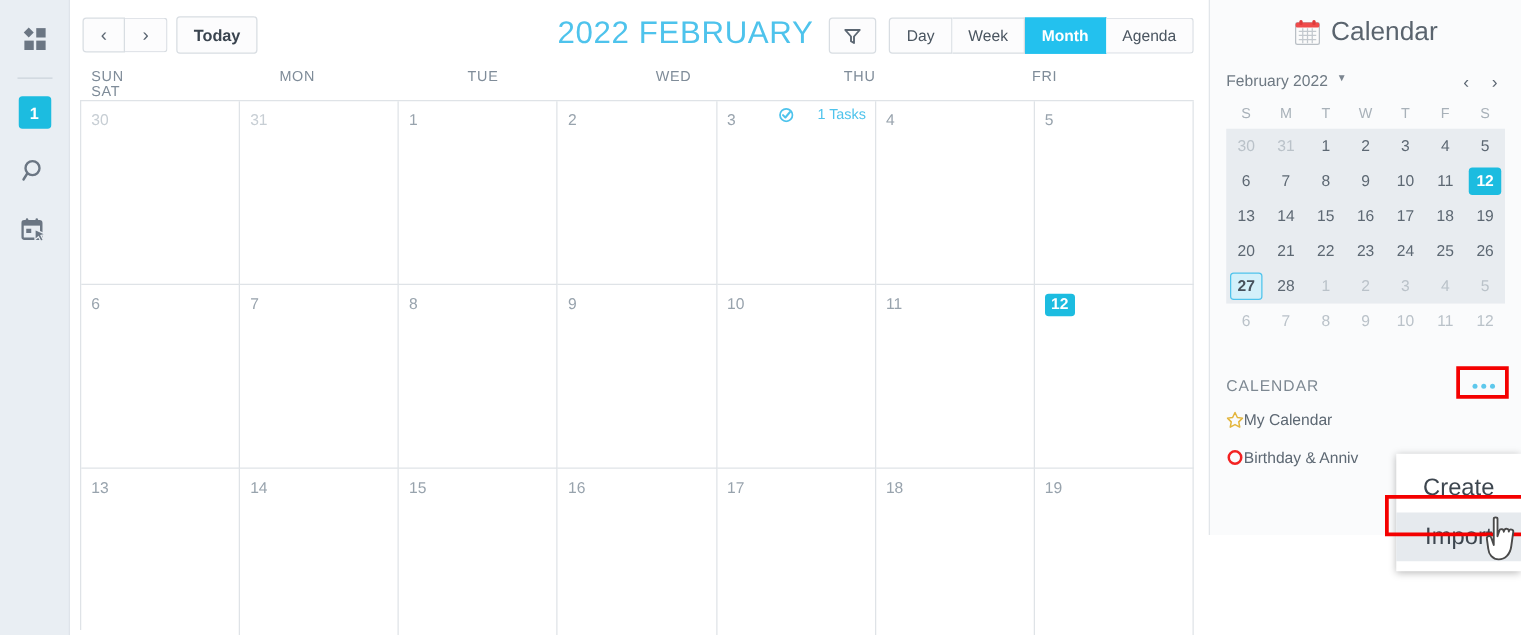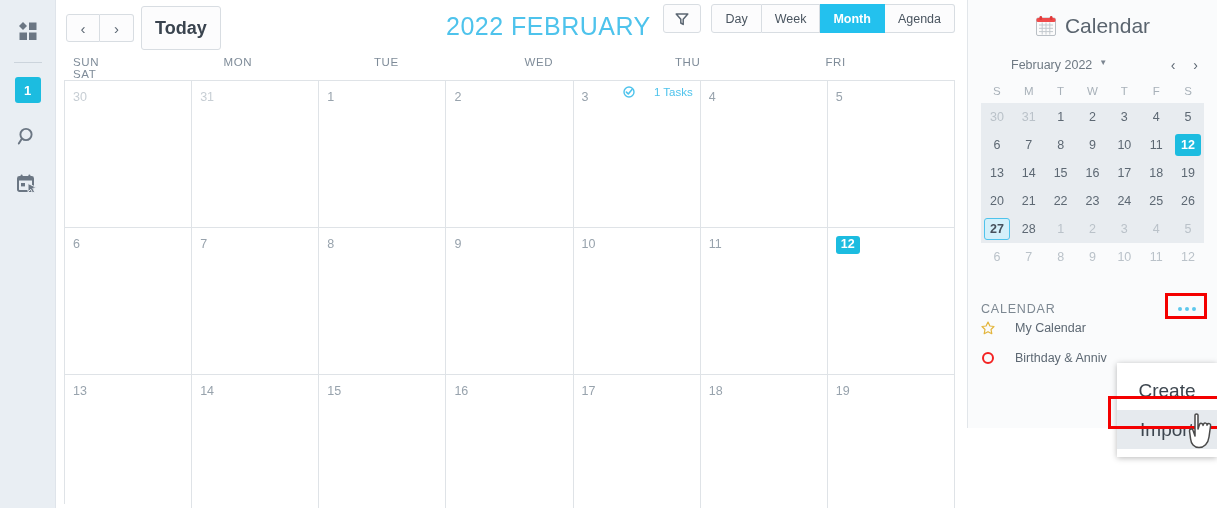--- a/index.html
+++ b/index.html
@@ -53,33 +53,33 @@
     height: 28px; min-width: 34px;
     border: 1px solid #d8dde2; background: #fcfcfd;
     color: #4a5560; font-size: 12.5px;
     display: flex; align-items: center; justify-content: center;
     cursor: pointer; padding: 0 9px;
   }
   .btn-group .btn:first-child { border-radius: 3px 0 0 3px; }
   .btn-group .btn:last-child { border-radius: 0 3px 3px 0; border-left: none; }
   .btn-today {
     margin-left: 7px; border-radius: 3px;
-    font-size: 18px; font-weight: bold; color: #3a444f;
-    padding: 0 13px; height: 44px;
+    font-size: 13px; font-weight: bold; color: #3a444f;
+    padding: 0 13px; height: 30px;
   }
   .chev { font-size: 15px; color: #5b6672; line-height: 1; }
 
   .title {
     position: absolute; left: 390px; top: 12px;
     font-size: 25px; color: #4ec3ec; letter-spacing: .5px;
     white-space: nowrap;
   }
 
   .view-area {
-    position: absolute; right: 12px; top: 4px;
+    position: absolute; right: 12px; top: 14px;
     display: flex; align-items: flex-end;
   }
   .filter-btn {
     width: 38px; height: 29px; border: 1px solid #d8dde2;
     background: #fcfcfd; border-radius: 3px;
     display: flex; align-items: center; justify-content: center;
     margin-right: 10px; cursor: pointer;
   }
   .views { display: flex; }
   .view-tab {
@@ -143,21 +143,21 @@
   .panel-head {
     display: flex; align-items: center; justify-content: center;
     gap: 8px; height: 52px;
   }
   .panel-title { font-size: 21px; color: #5a646e; }
 
   .mini-nav {
     display: flex; align-items: center; height: 26px;
     font-size: 12.5px; color: #6e7983;
   }
-  .mini-month { display: flex; align-items: flex-start; gap: 7px; cursor: pointer; margin-left: 30px; }
+  .mini-month { display: flex; align-items: flex-start; gap: 7px; cursor: pointer; }
   .caret { font-size: 8px; color: #7b8590; }
   .mini-arrows { margin-left: auto; display: flex; gap: 18px; padding-right: 6px; }
   .mini-arrow { font-size: 14px; color: #5b6672; cursor: pointer; line-height: 1; }
 
   .mini-dow {
     display: grid; grid-template-columns: repeat(7, 1fr);
     font-size: 11.5px; color: #a8b1b9; text-align: center;
     height: 25px; align-items: center;
   }
   .mini-body { background: #e8ecf0; }
@@ -188,21 +188,21 @@
     display: flex; align-items: center; justify-content: center;
     gap: 3px; cursor: pointer;
   }
   .dot { width: 4px; height: 4px; border-radius: 50%; background: #5ec8ec; }
   .dots-hl {
     position: absolute; right: -3px; top: -4px;
     width: 42px; height: 26px; border: 3px solid #f40000;
     pointer-events: none;
   }
   .cal-item {
-    display: flex; gap: 20px;
+    display: flex; align-items: center; gap: 0;
     height: 30px; font-size: 12.5px; color: #5d6873;
     cursor: pointer;
   }
 
   
   .menu {
     position: absolute; left: 1117px; top: 363px;
     width: 100px; background: #fff;
     box-shadow: 0 1px 6px rgba(0,0,0,.28);
     padding: 8px 0; z-index: 30;

